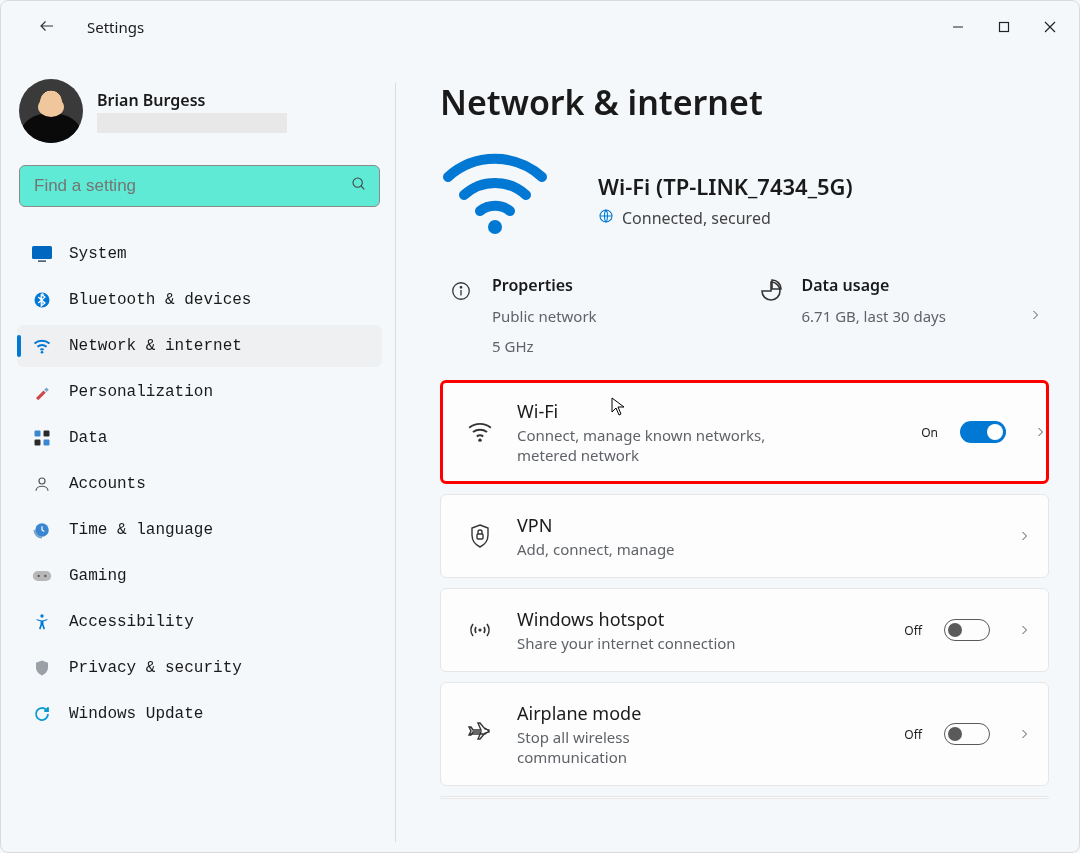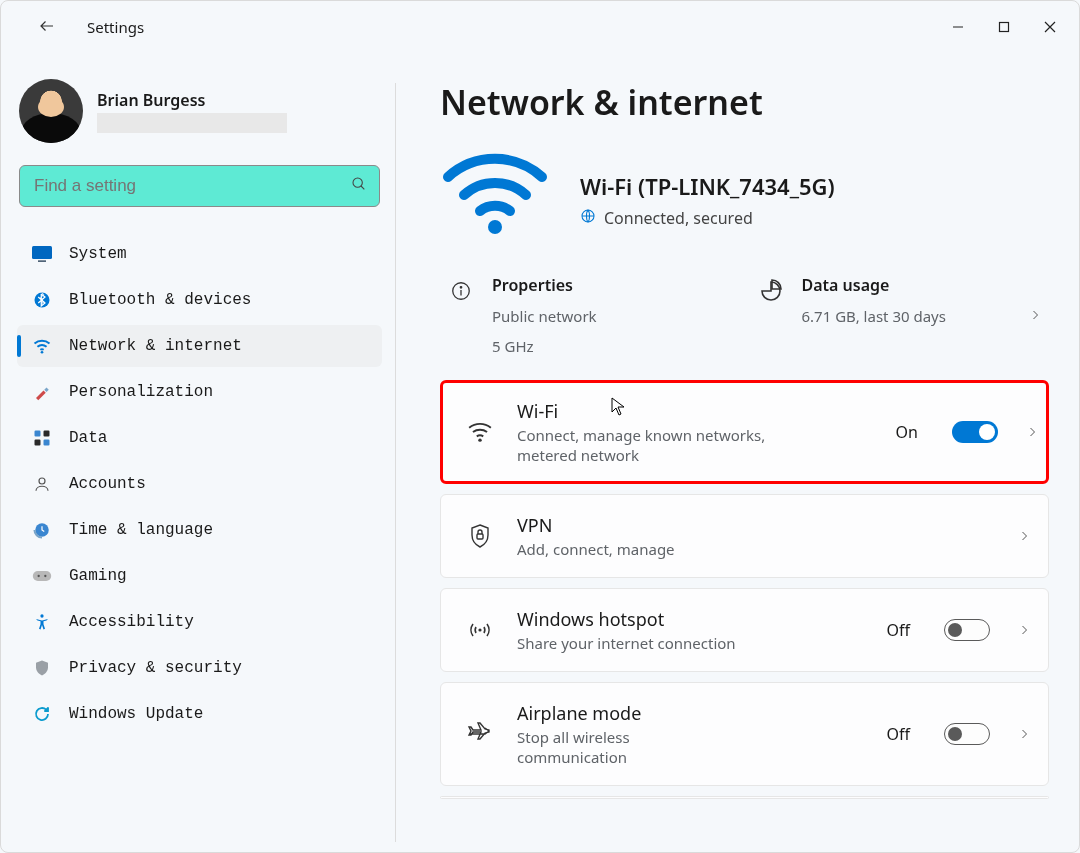--- a/index.html
+++ b/index.html
@@ -52,21 +52,21 @@
   
   .nav { list-style:none; margin:0; padding:0; }
   .nav li { display:flex; align-items:center; gap:16px; height:42px; padding:0 12px 0 14px; border-radius:6px; margin:4px 2px; font-size:16px; cursor:pointer; position:relative;font-family:Liberation Mono, monospace;}
   .nav li.active { background: var(--sidebar-active);}
   .nav li.active::before { content:""; position:absolute; left:0; top:10px; bottom:10px; width:3.5px; background:var(--accent2); border-radius:3px;}
   .nav .icon { width:22px; height:22px; display:flex; align-items:center; justify-content:center; font-size:16px;}
   .side-divider { position:absolute; right:0; top:30px; bottom:10px; width:1px; background:#dcdcdc;}
   
   .content { flex:1; padding: 26px 30px 0 44px; overflow-y:auto;}
   .page-title { font-size:34px; font-weight:600; margin:0 0 24px 0;}
-  .status-block { display:flex; align-items:flex-start; gap:30px; margin-bottom:24px;}
+  .status-block { display:flex; align-items:flex-start; gap:48px; margin-bottom:24px;}
   .wifi-big { width:110px; }
   .status-texts { padding-top:22px;}
   .status-title { font-size:22px; font-weight:600; margin:0;}
   .status-sub { margin-top:6px; display:flex; align-items:center; gap:8px; font-size:16px; color:#444;}
   .globe { color:var(--accent2); font-size:16px;}
   
   .info-row { display:flex; gap:10px; margin-bottom:18px;}
   .info-card { flex:1; display:flex; align-items:flex-start; gap:18px; padding:6px 8px; cursor:pointer; border-radius:6px;}
   .info-card .ic { width:26px; height:26px; display:flex; align-items:center; justify-content:center; margin-top:4px;}
   .info-card .t1{ font-weight:600; font-size:16px;}
@@ -75,26 +75,26 @@
   
   .setting-card {
     background: var(--card-bg);
     border:1px solid #e6e6e6;
     border-radius:6px;
     padding:18px 18px 18px 24px;
     display:flex; align-items:center; gap:22px;
     margin-bottom:10px;
     cursor:pointer;
   }
-  .setting-card.highlighted { border:3px solid var(--highlight); padding:16px 8px 16px 22px;}
+  .setting-card.highlighted { border:3px solid var(--highlight); padding:16px 0 16px 22px;}
   .setting-card .cicon { width:30px; display:flex; align-items:center; justify-content:center;}
   .setting-card .ctext { flex:1;}
   .setting-card .ct1 { font-size:18px;}
   .setting-card .ct2 { font-size:15px; color:var(--text-sub); margin-top:2px;}
-  .setting-card .state { font-size:16px; margin-right:12px;}
+  .setting-card .state { font-size:12px; margin-right:0;}
   .setting-card .chev  { font-size:18px; color:#555; margin-left:6px;}
   
   .toggle { width:46px; height:22px; border-radius:20px; position:relative; cursor:pointer;}
   .toggle.on { background:var(--accent2);}
   .toggle.on::after { content:""; position:absolute; right:3px; top:3px; width:16px; height:16px; border-radius:50%; background:#fff;}
   .toggle.off { background:#fdfdfd; border:1.5px solid #5a5a5a; box-sizing:border-box;}
   .toggle.off::after { content:""; position:absolute; left:3px; top:3px; width:14px; height:14px; border-radius:50%; background:#5a5a5a;}
   
   .cursor-arrow { position:absolute; font-size:18px; pointer-events:none;}
   

